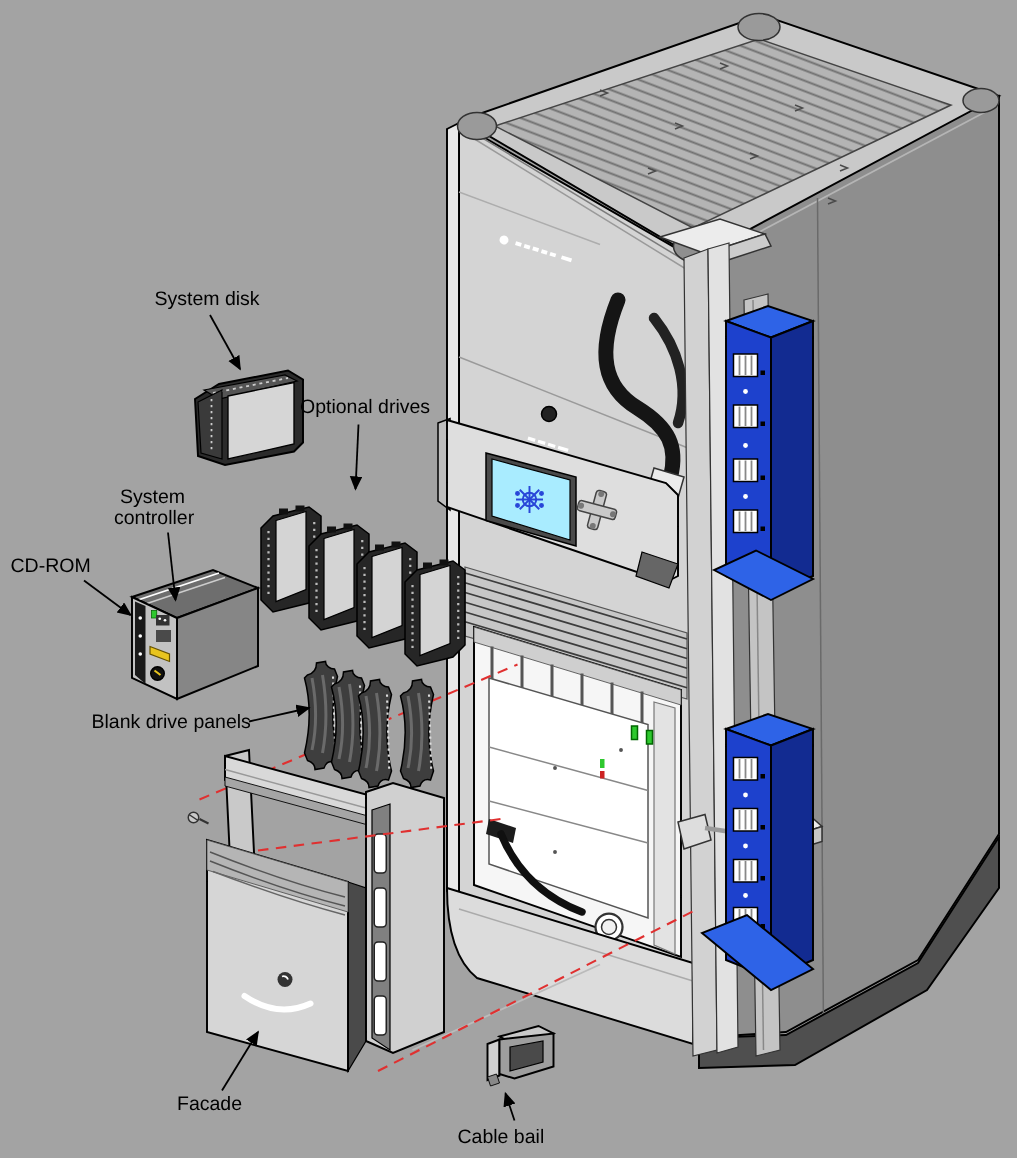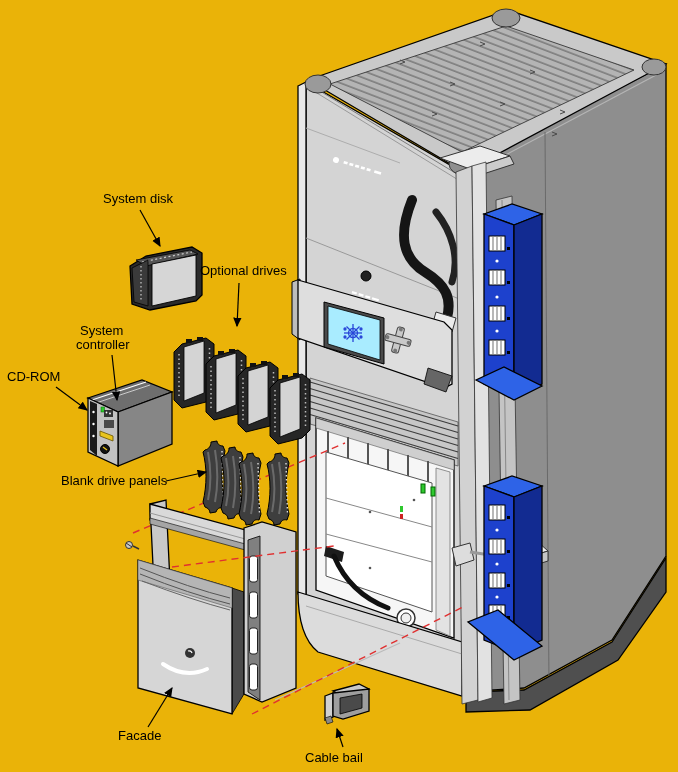--- a/index.html
+++ b/index.html
@@ -1,16 +1,16 @@
 <!DOCTYPE html>
 <html><head>
 <meta charset="utf-8">
 <style>
   html,body{margin:0;padding:0;background:#ffffff;}
-  .figure{width:678px;height:772px;position:relative;background:#eab308;
+  .figure{width:678px;height:772px;position:relative;background:#a3a3a3;
           font-family:"Liberation Sans",sans-serif;}
   svg{display:block;}
   svg text{font-family:"Liberation Sans",sans-serif;font-size:13px;fill:#000;}
   .callout-line{stroke:#000;stroke-width:1.2;fill:none;}
   .align-line{stroke:#e03030;stroke-width:1.4;stroke-dasharray:7 5;fill:none;}
   .outline{stroke:#000;stroke-width:1.3;}
   .thin{stroke:#333;stroke-width:0.8;}
 </style>
 </head>
 <body>

